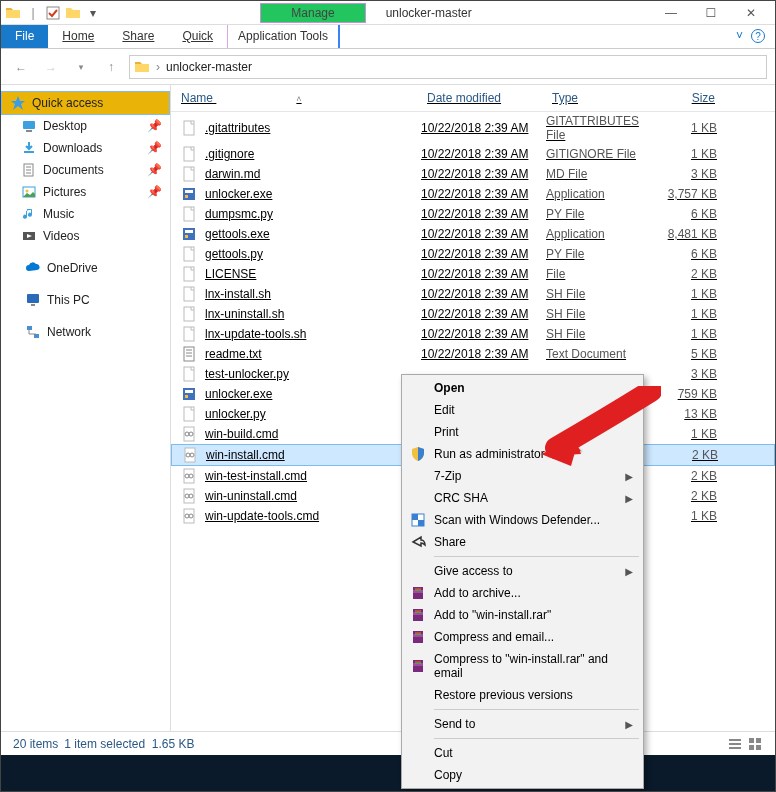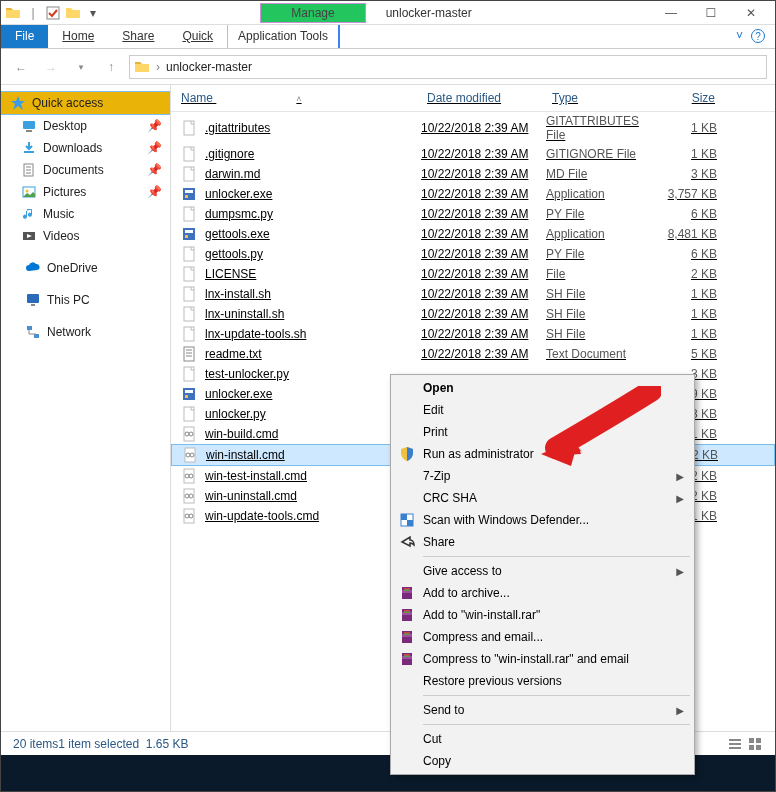--- a/index.html
+++ b/index.html
@@ -44,26 +44,26 @@
 .col-size { width: 60px; text-align: right; }
 
 .file-rows { flex: 1; overflow: hidden; }
 .file-row { display: flex; padding: 2px 0; align-items: center; }
 .file-row.selected { background: #cde8ff; border: 1px solid #7dbcee; }
 .file-row .fname { width: 250px; display: flex; align-items: center; gap: 8px; padding-left: 10px; }
 .file-row .fdate { width: 125px; color: #000000; }
 .file-row .ftype { width: 115px; color: #555; }
 .file-row .fsize { width: 60px; text-align: right; color: #555; padding-right: 4px; }
 
-.status-bar { height: 24px; border-top: 1px solid #ddd; display: flex; align-items: center; gap: 0; padding: 0 12px; color: #2a5885; }
+.status-bar { height: 24px; border-top: 1px solid #ddd; display: flex; align-items: center; gap: 6px; padding: 0 12px; color: #2a5885; }
 .status-bar .right { margin-left: auto; display: flex; gap: 4px; }
 
 .taskbar { height: 36px; background: #0a1a2a; }
 
-.context-menu { position: absolute; left: 389px; top: 373px; width: 305px; background: #f2f2f2; border: 1px solid #aaa; box-shadow: 3px 3px 6px rgba(0,0,0,0.3); padding: 2px; }
+.context-menu { position: absolute; left: 400px; top: 373px; width: 243px; background: #f2f2f2; border: 1px solid #aaa; box-shadow: 3px 3px 6px rgba(0,0,0,0.3); padding: 2px; }
 .ctx-item { display: flex; align-items: center; padding: 4px 8px 4px 30px; position: relative; }
 .ctx-item .ico { position: absolute; left: 6px; }
 .ctx-item .arrow { margin-left: auto; color: #555; font-size: 10px; }
 .ctx-sep { height: 1px; background: #ccc; margin: 3px 2px 3px 30px; }
 .ctx-item.bold { font-weight: bold; }
 
 .red-arrow { position: absolute; left: 540px; top: 385px; pointer-events: none; }
 
 .folder-ico svg, .ico svg { width: 16px; height: 16px; display: block; }
 </style>

